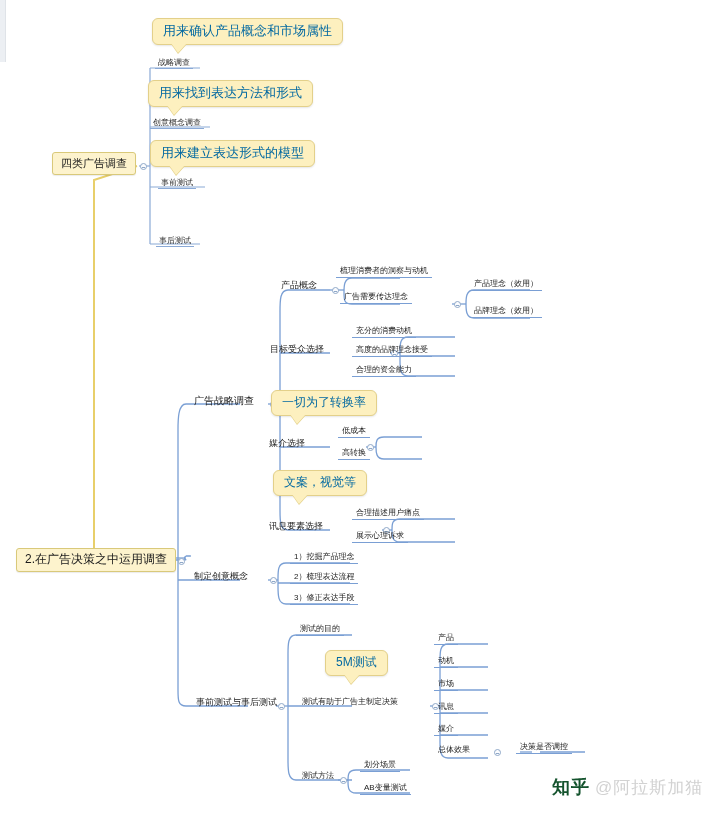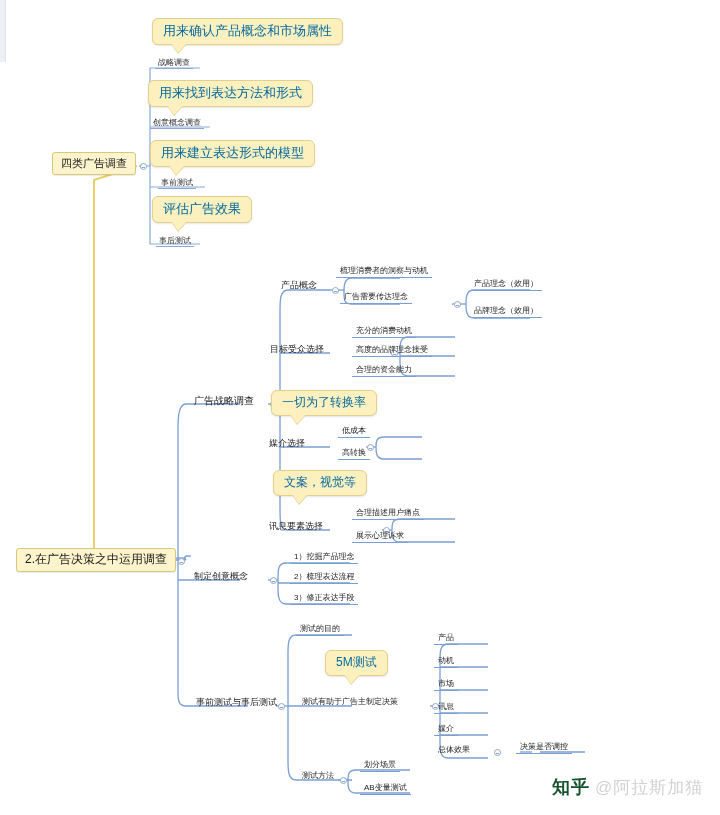--- a/index.html
+++ b/index.html
@@ -199,24 +199,20 @@
     <span class="tail"></span>
   </div>
   <div class="node sublabel" style="left:150px;top:118px;">创意概念调查</div>
 
   <div class="node callout" style="left:150px;top:140px;">
     <span>用来建立表达形式的模型</span>
     <span class="tail"></span>
   </div>
   <div class="node sublabel" style="left:158px;top:178px;">事前测试</div>
 
-  <div class="node callout" style="left:152px;top:196px;">
-    <span>评估广告效果</span>
-    <span class="tail"></span>
-  </div>
   <div class="node sublabel" style="left:156px;top:236px;">事后测试</div>
 
   <div class="node leaf big" style="left:190px;top:395px;border-bottom:none;">广告战略调查</div>
   <div class="toggle" style="left:270px;top:401px;"></div>
 
   <div class="node leaf" style="left:277px;top:280px;border-bottom:none;">产品概念</div>
   <div class="toggle" style="left:332px;top:287px;"></div>
   <div class="node leaf tiny" style="left:336px;top:266px;">梳理消费者的洞察与动机</div>
   <div class="node leaf tiny" style="left:340px;top:292px;">广告需要传达理念</div>
   <div class="toggle" style="left:454px;top:301px;"></div>

